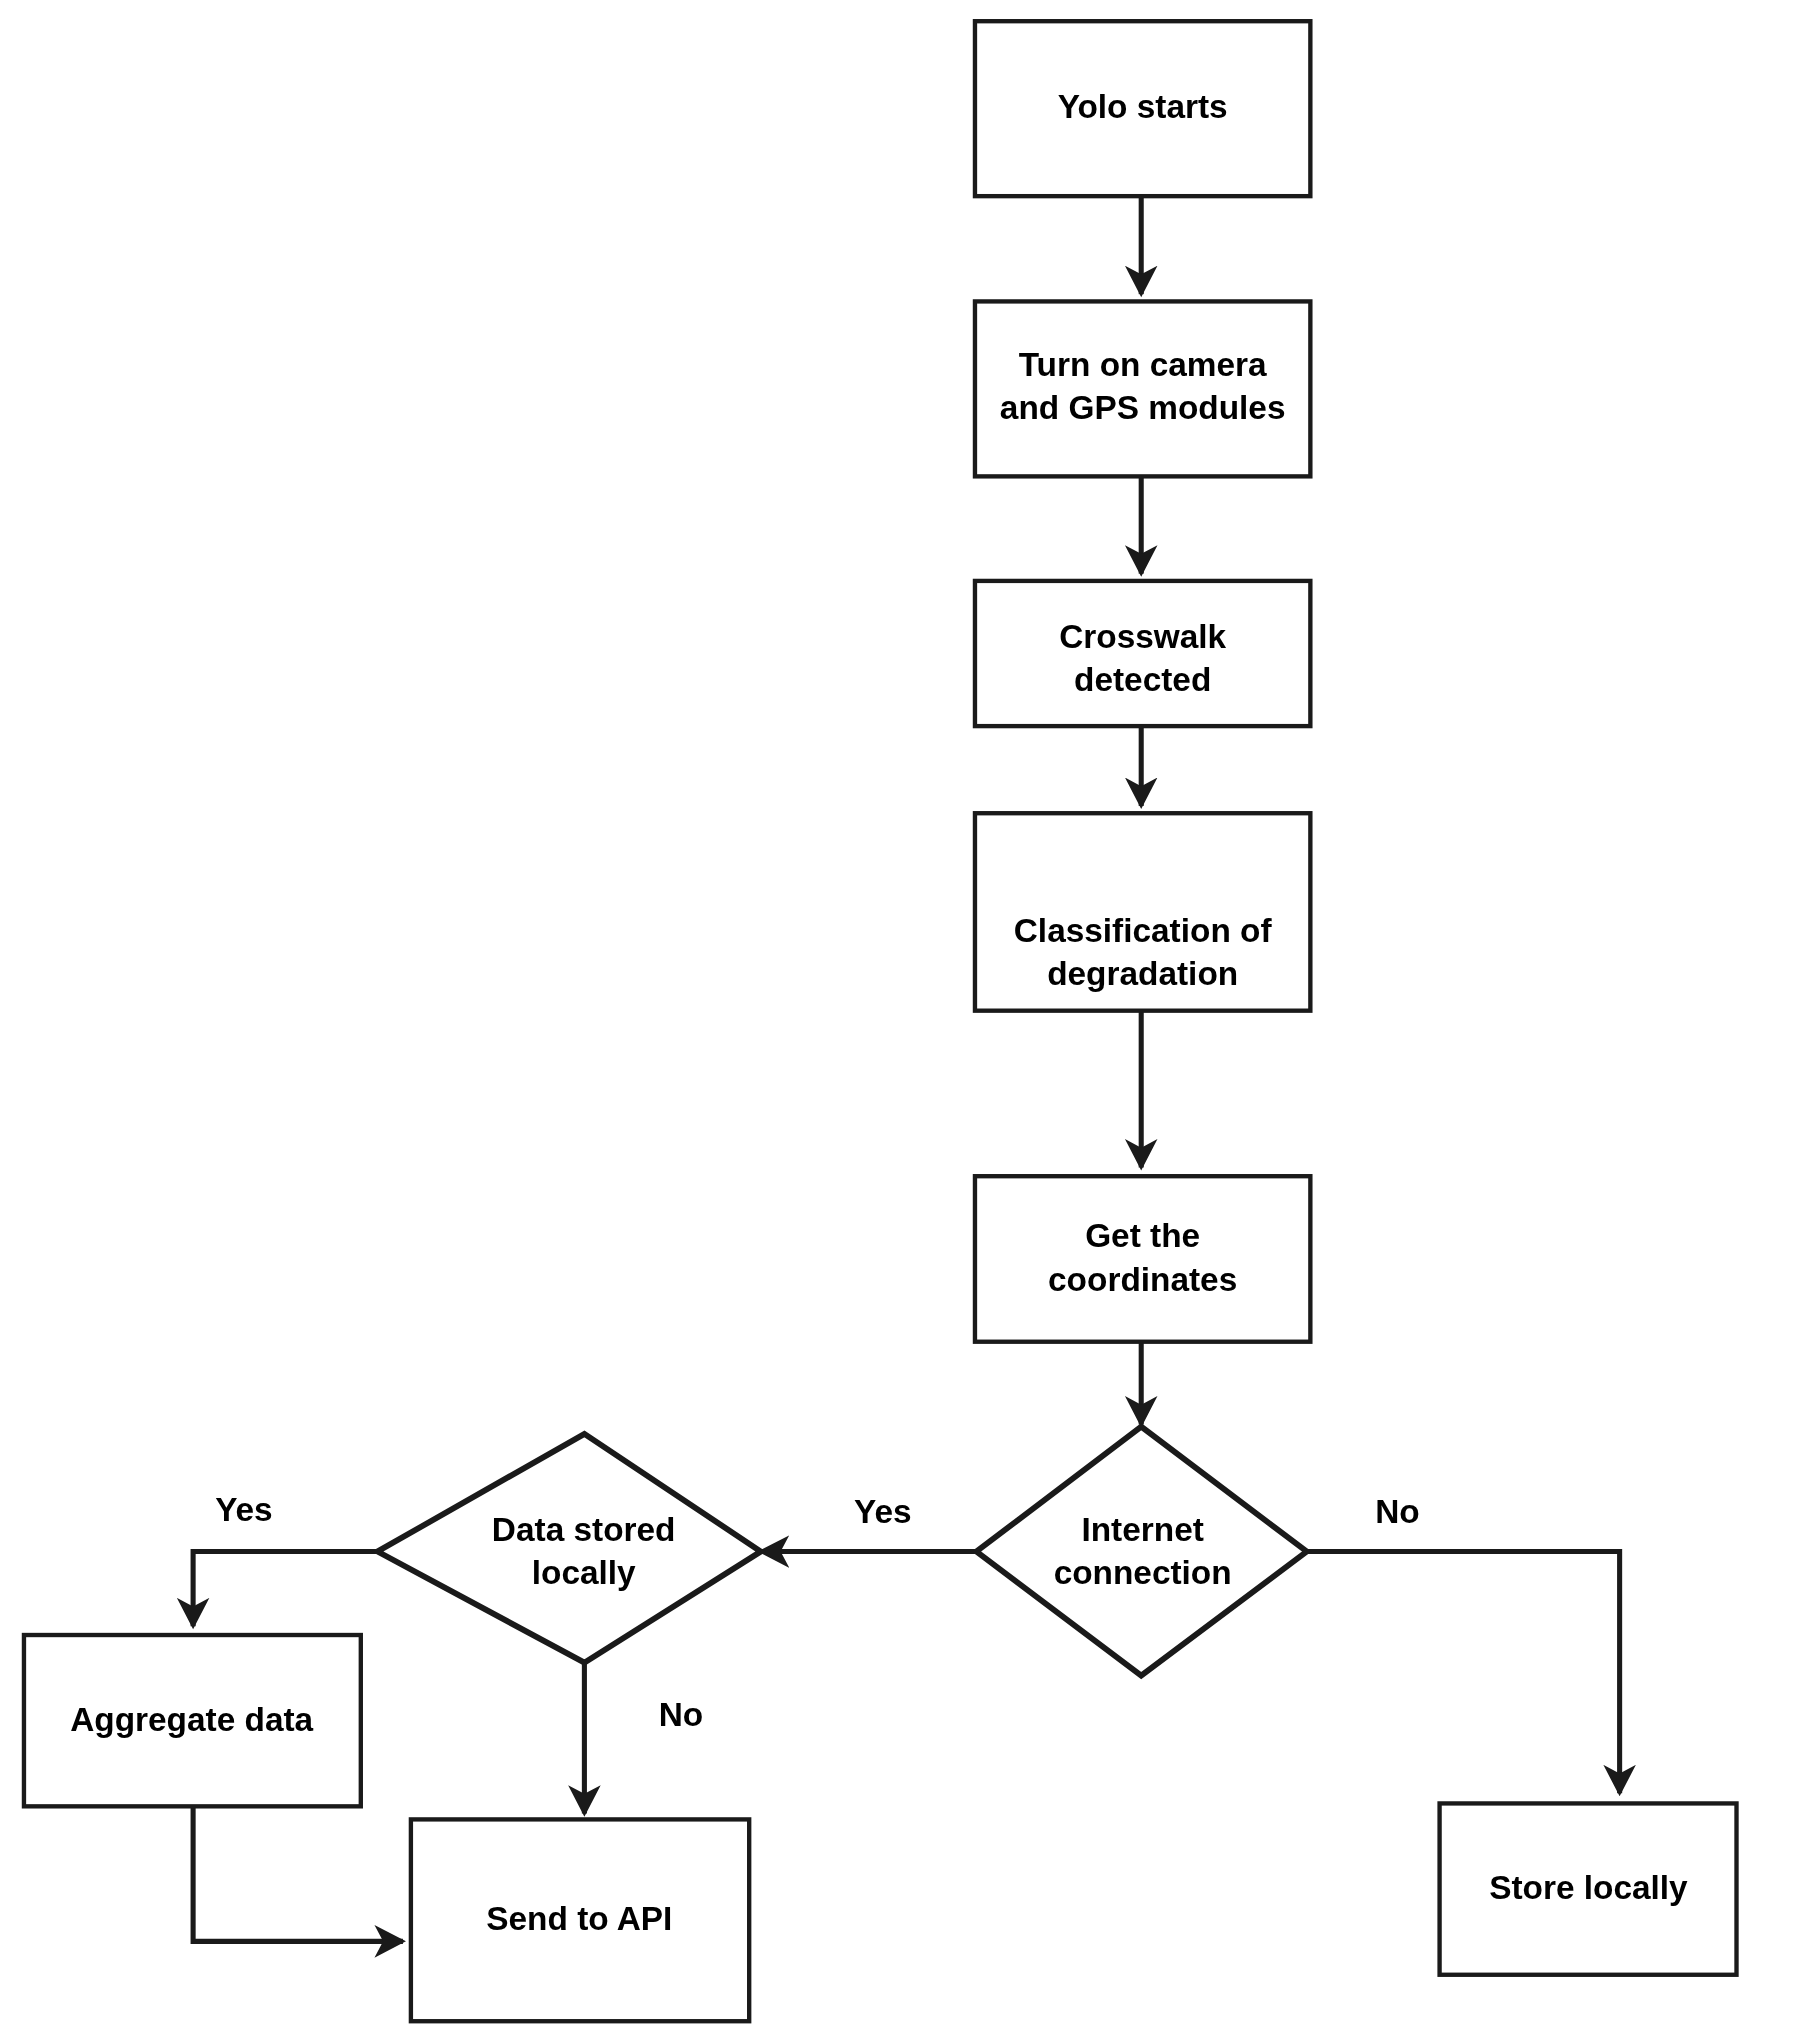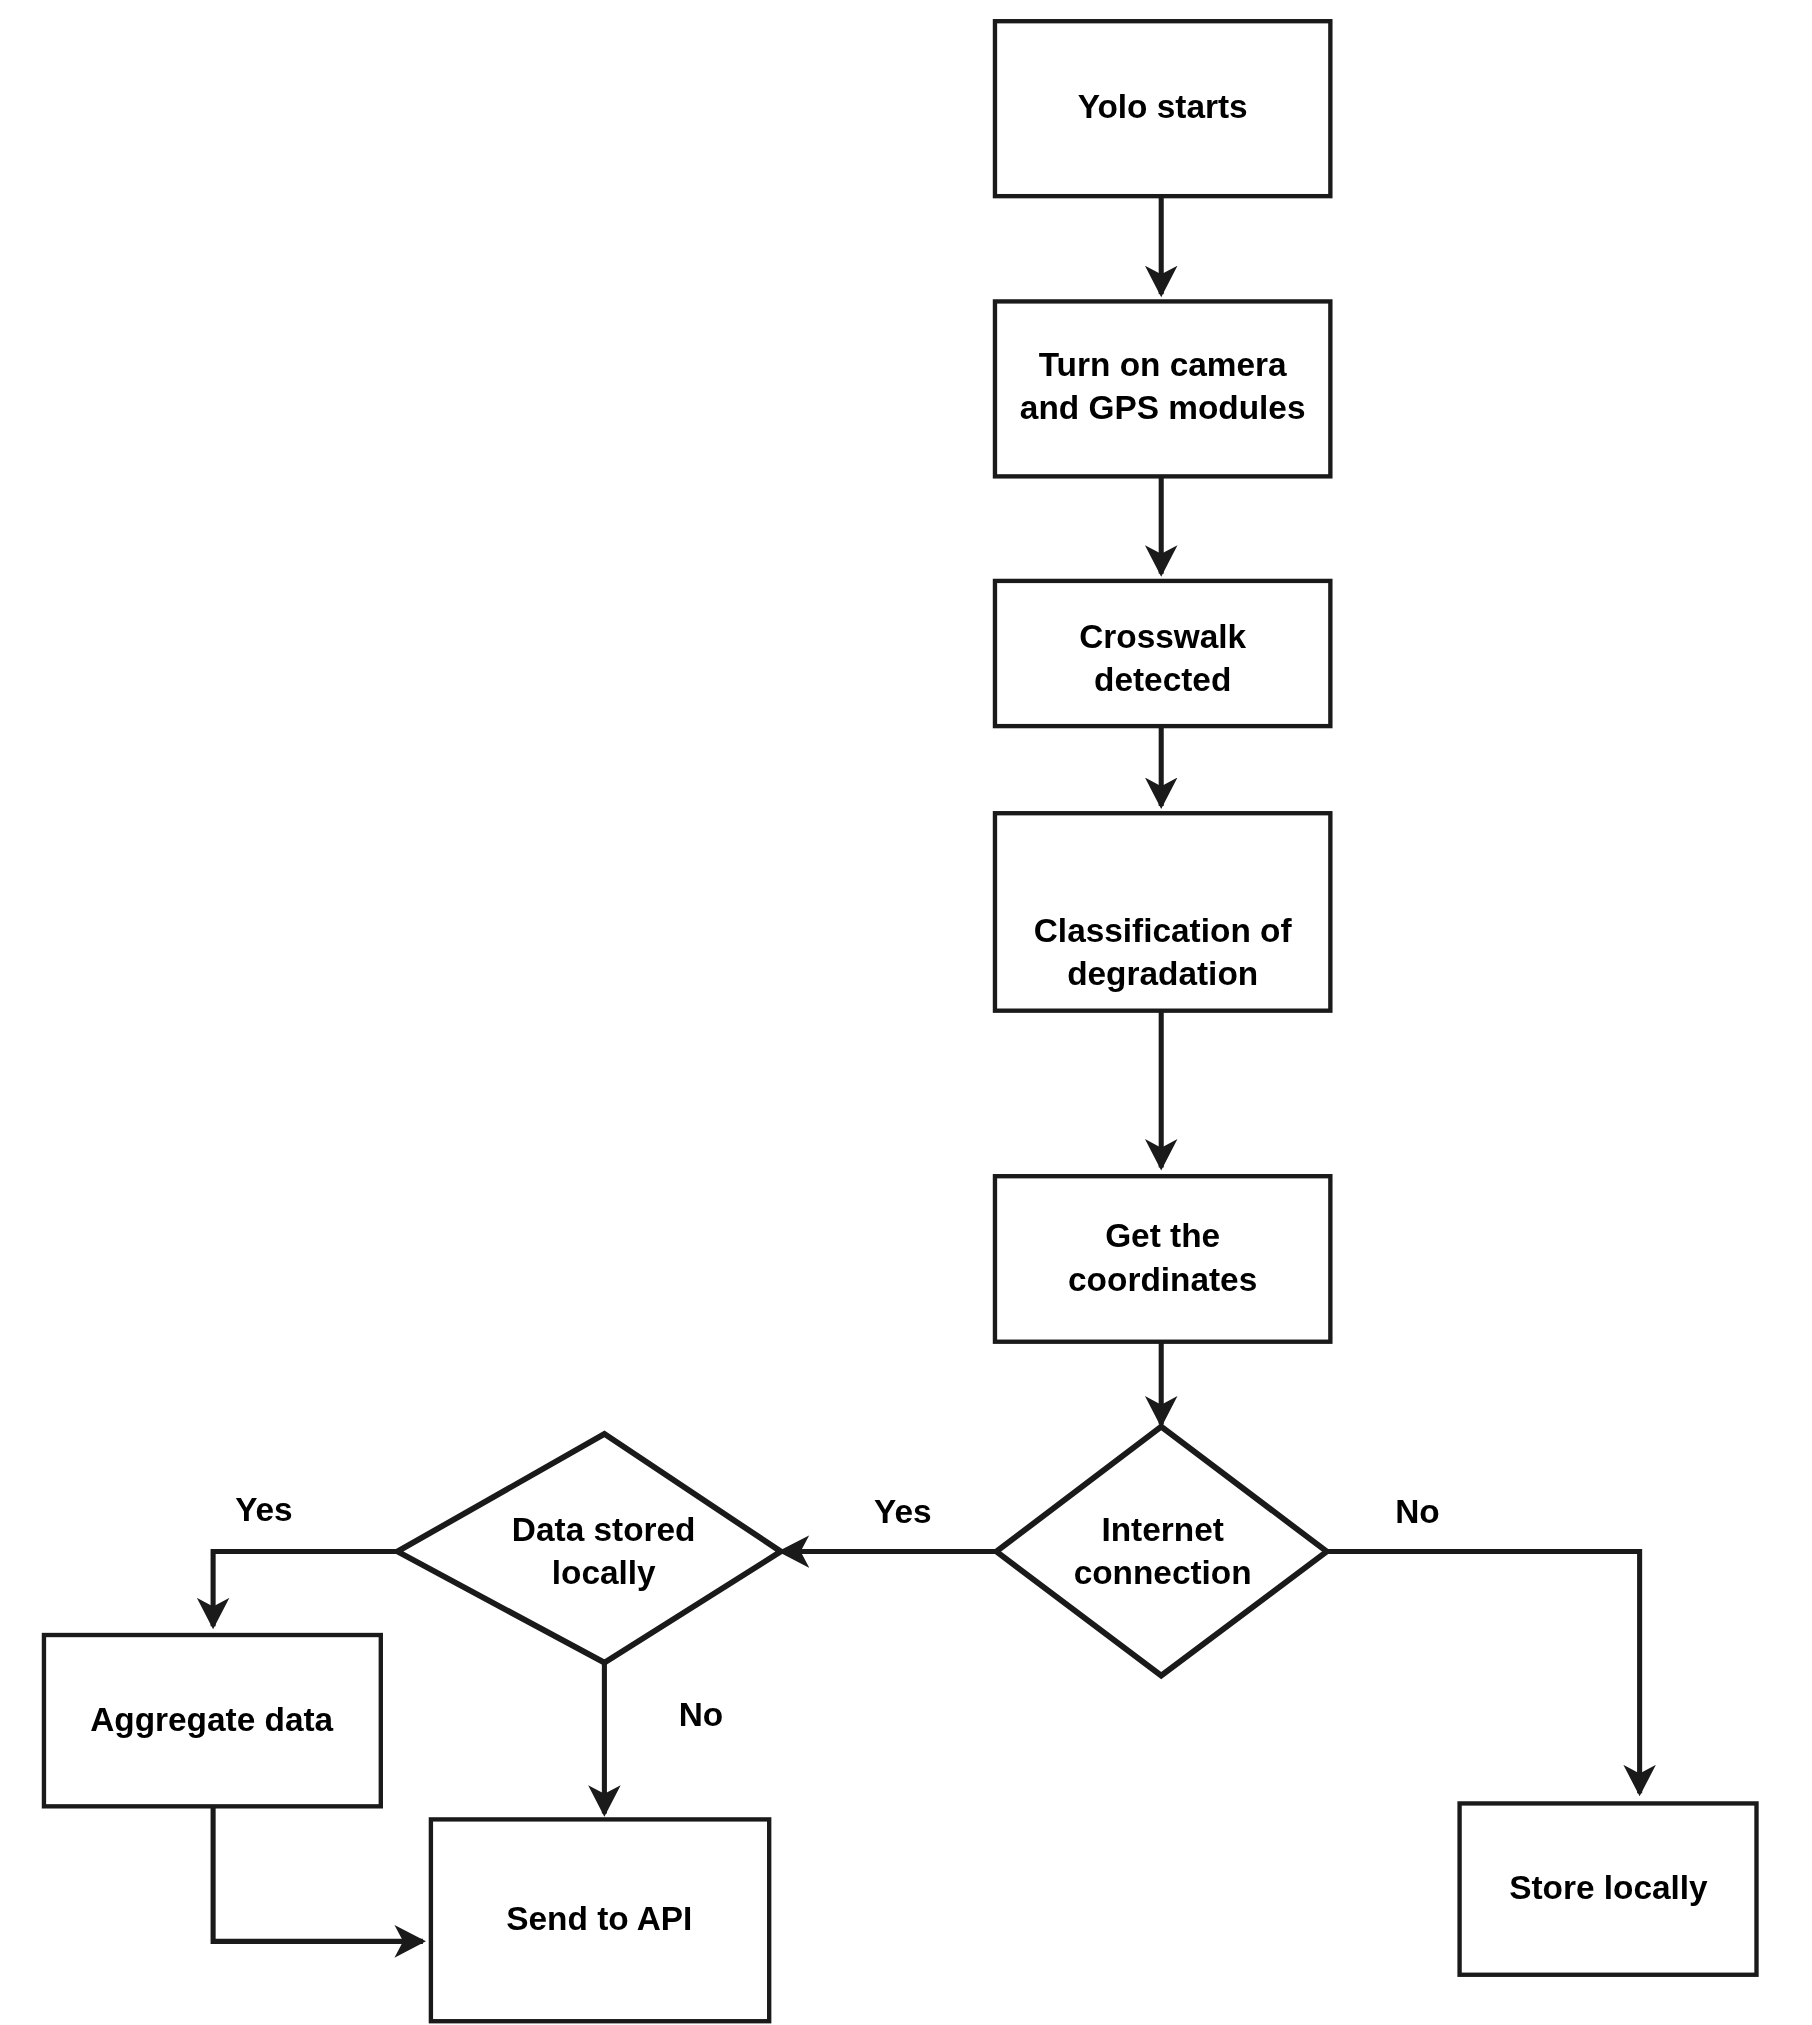--- a/index.html
+++ b/index.html
@@ -11,21 +11,20 @@
     width: 1812px;
     height: 2025px;
     font-family: "Liberation Sans", sans-serif;
     overflow: hidden;
   }
   #flowchart-root {
     position: relative;
     width: 1680px;
     height: 2025px;
     background: #ffffff;
-    margin-left: 20px;
   }
   svg.flow-canvas {
     position: absolute;
     top: 0;
     left: 0;
     width: 1812px;
     height: 2025px;
   }
   .node-shape {
     fill: #ffffff;

